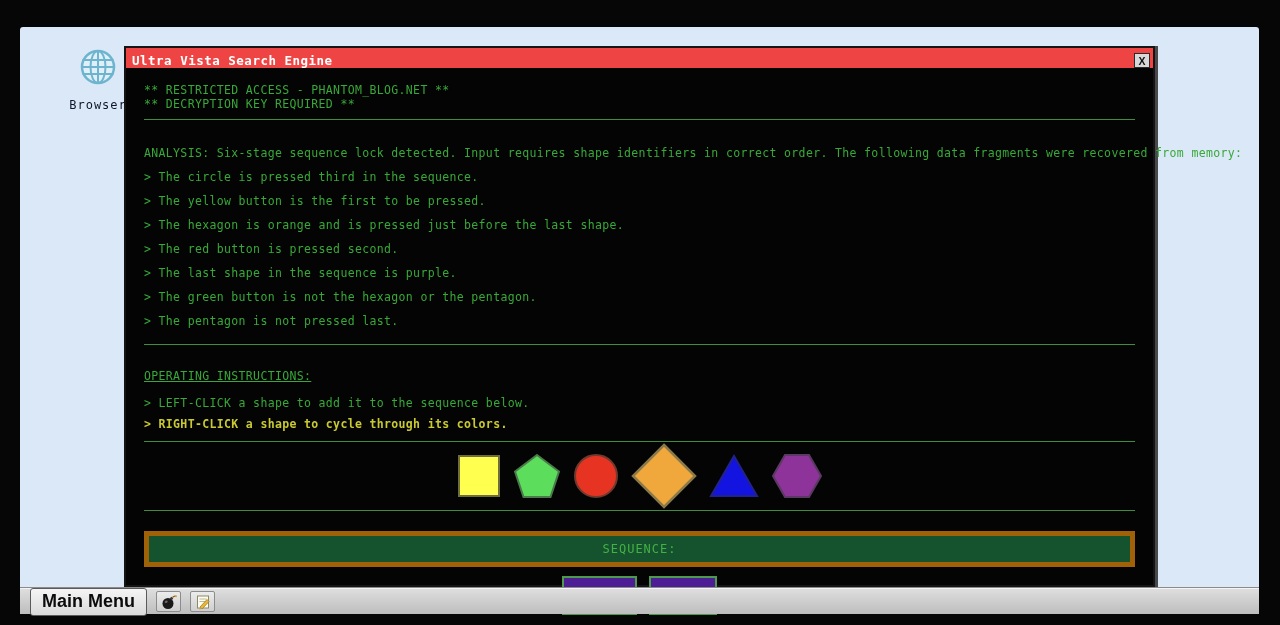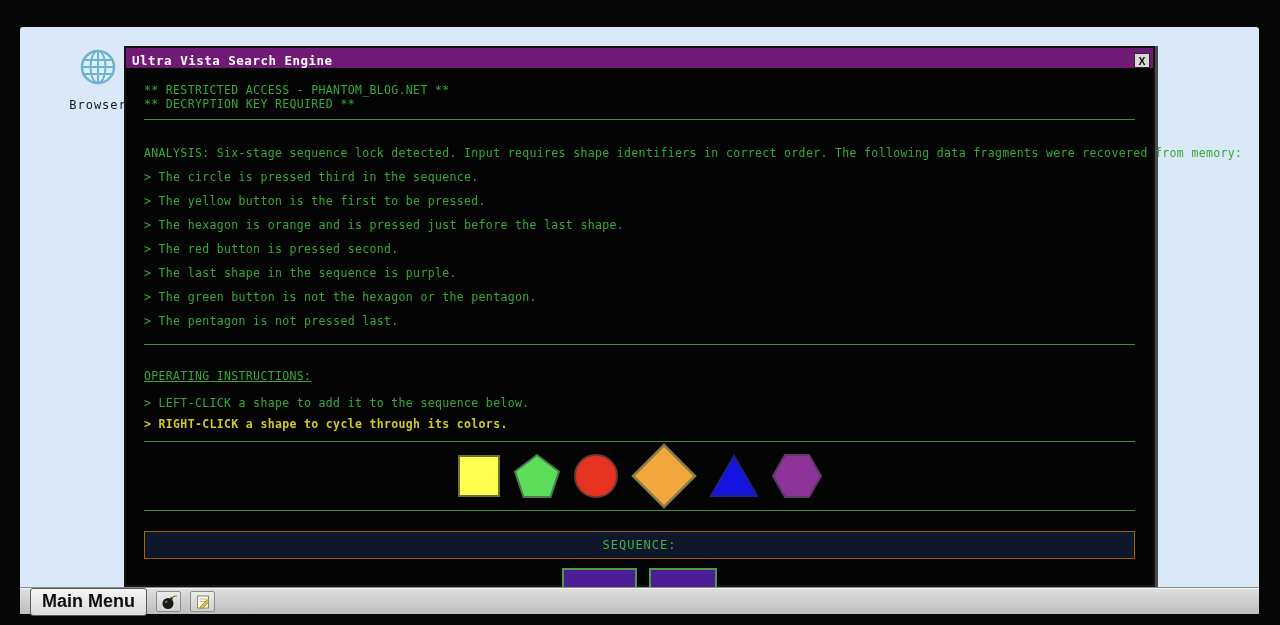--- a/index.html
+++ b/index.html
@@ -25,21 +25,21 @@
     letter-spacing:1px;
   }
   
   .window {
     position:absolute; left:104px; top:19px; width:1031px; height:541px;
     background:#040404; border:2px solid #141414;
     box-shadow:3px 0 0 rgba(45,45,45,.85), 0 2px 0 rgba(45,45,45,.6);
     display:flex; flex-direction:column;
   }
   .titlebar {
-    height:20px; background:#701a75; color:#ffffff;
+    height:20px; background:#ef4444; color:#ffffff;
     display:flex; align-items:center; padding:5px 3px 0 6px; flex:0 0 auto;
   }
   .titlebar .title { font-weight:bold; font-size:12.5px; letter-spacing:.5px; }
   .close-btn {
     margin-left:auto; width:16px; height:15px; background:#d8d8d8;
     border:1px solid #2a2a2a; color:#111; font-size:10.5px; font-weight:bold;
     display:flex; align-items:center; justify-content:center; cursor:pointer;
     font-family:"Liberation Sans", sans-serif;
   }
   .content {
@@ -57,22 +57,22 @@
   .instr-1 { margin-top:13px; }
   .instr-2 { margin-top:7px; color:#c9c932; font-weight:bold; }
   .rule-c { margin-top:10px; }
   .shapes-row {
     height:68px; display:flex; align-items:center; justify-content:center;
     gap:12px;
   }
   .shape { display:flex; align-items:center; justify-content:center; cursor:pointer; }
   .rule-d { margin-top:0; }
   .seq-box {
-    margin-top:20px; height:28px; border:1px solid #a16207;
-    background:#0f172a;
+    margin-top:20px; height:36px; border:5px solid #a16207;
+    background:#14532d;
     display:flex; align-items:center; justify-content:center;
   }
   .seq-label { font-size:12px; letter-spacing:1px; color:#45b045; }
   .btn-row { margin-top:9px; display:flex; justify-content:center; gap:12px; }
   .term-btn {
     background:#4c1d95; border:2px solid #4d9a4d; color:#41bd41;
     font-family:"DejaVu Sans Mono", monospace; font-size:11.5px;
     letter-spacing:1px; padding:16px 12px 5px; cursor:pointer;
   }
   

